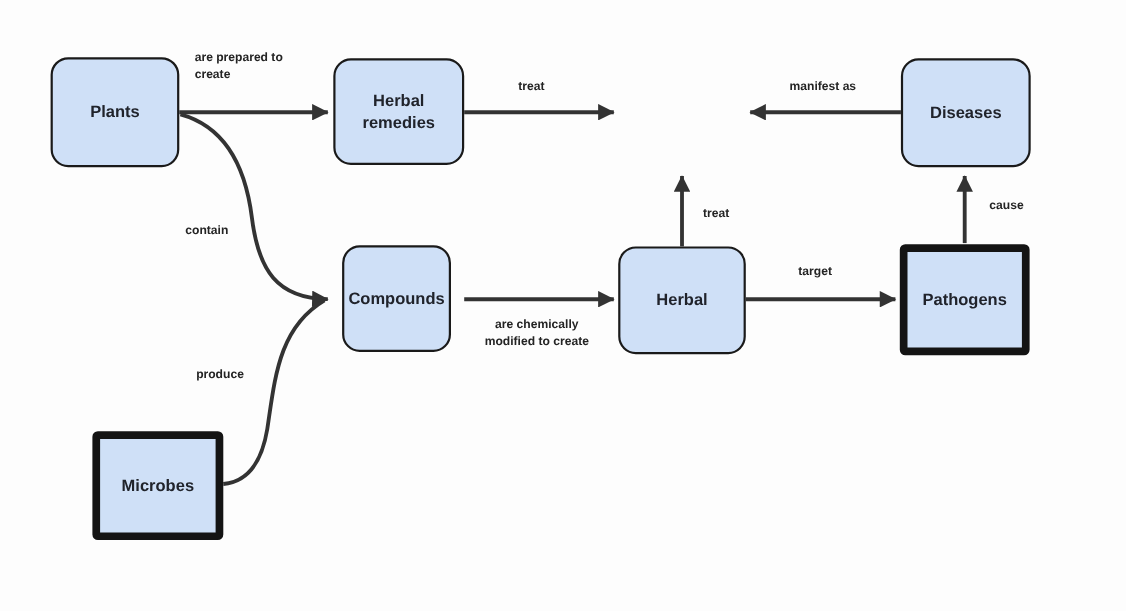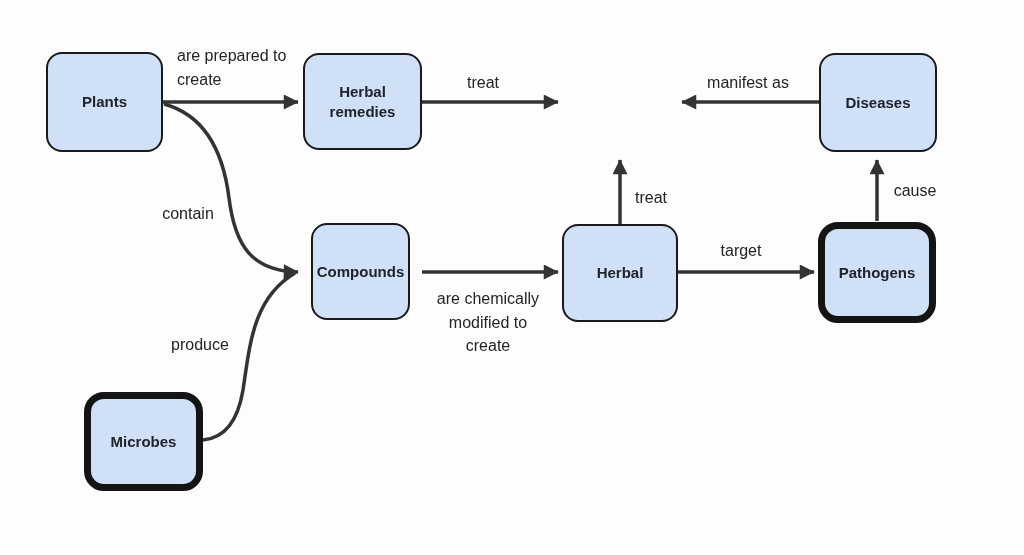--- a/index.html
+++ b/index.html
@@ -8,24 +8,24 @@
     font-family:"Liberation Sans","DejaVu Sans",sans-serif;overflow:hidden;
   }
   svg.edges{position:absolute;left:0;top:0;width:1024px;height:555px;}
   svg.edges path{fill:none;stroke:#333333;stroke-width:3.5px;}
   .node{
     position:absolute;box-sizing:border-box;
     background:#cfe0f7;border:2.5px solid #1a1a1a;border-radius:16px;
     display:flex;align-items:center;justify-content:center;text-align:center;
     font-weight:700;font-size:15px;color:#20232b;line-height:1.3;
   }
-  .node.thick{border-width:7px;border-radius:20px;border-color:#141414;}
+  .node.thick{border-width:7px;border-radius:5px;border-color:#141414;}
   .node span{display:inline-block;max-width:96px;}
   .edge-label{
-    position:absolute;font-weight:400;font-size:16px;color:#242424;
+    position:absolute;font-weight:700;font-size:11px;color:#242424;
     line-height:1.48;white-space:nowrap;
   }
   .edge-label.wrap{white-space:normal;}
   .center{transform:translateX(-50%);}
 </style>
 </head>
 <body>
 
 <div class="canvas">
 

